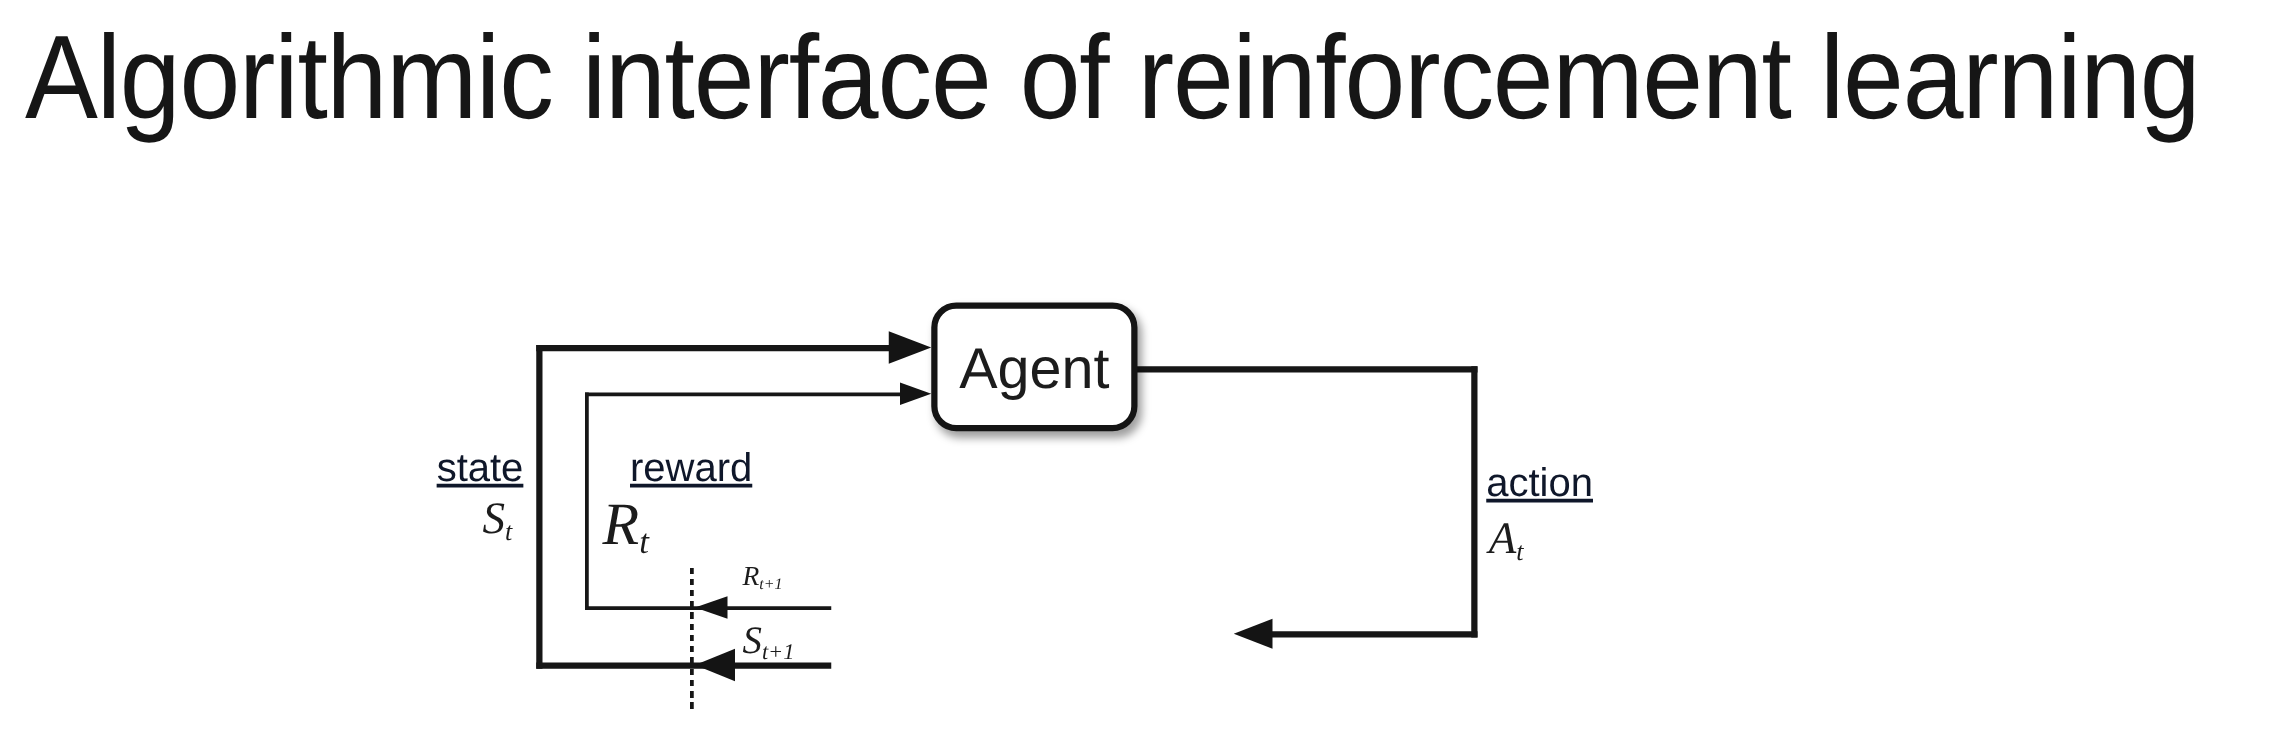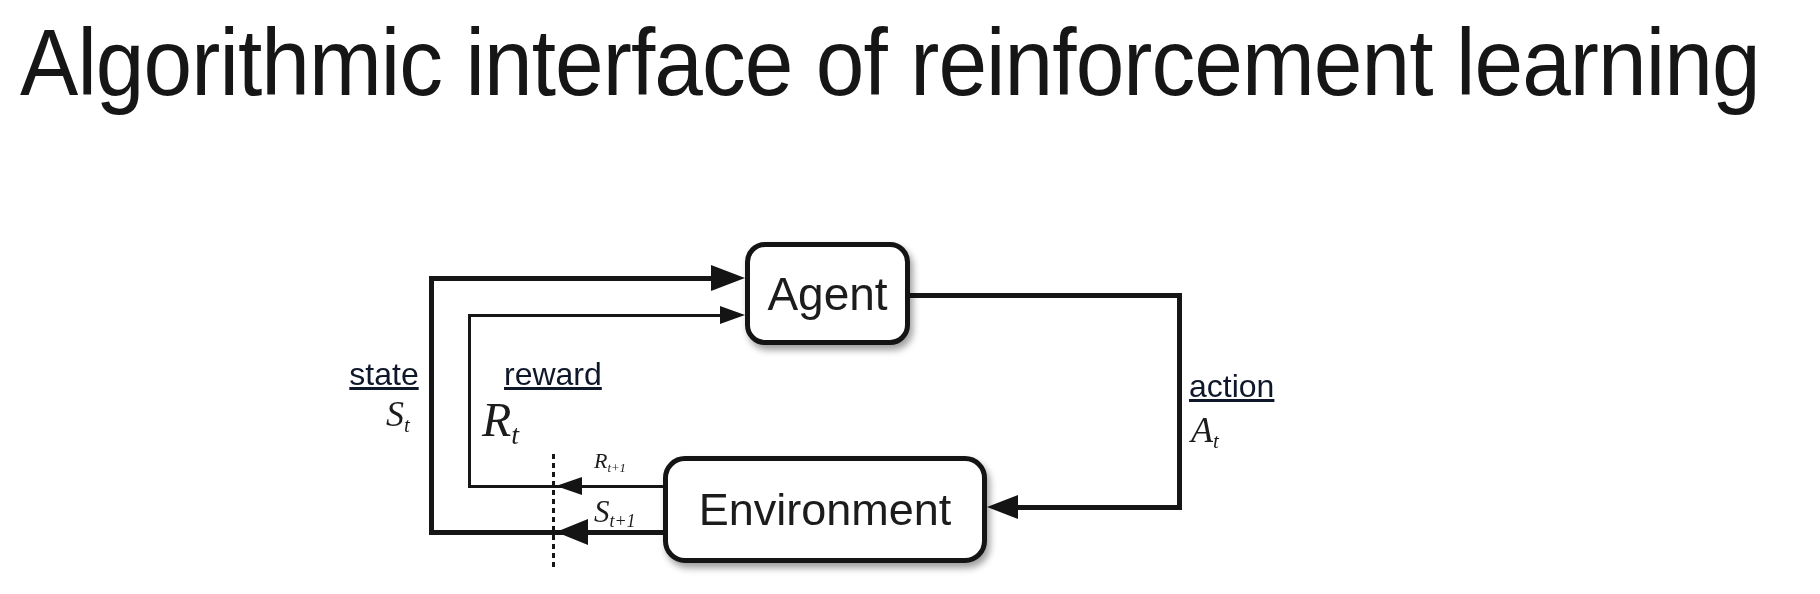--- a/index.html
+++ b/index.html
@@ -183,23 +183,20 @@
     <div class="line action-h-top"></div>
     <div class="line action-v"></div>
     <div class="line action-h-bot"></div>
     <div class="arr action-head-env"></div>
 
     <div class="divider"></div>
 
     <div class="node agent-box">
       <span>Agent</span>
     </div>
-    <div class="node env-box">
-      <span>Environment</span>
-    </div>
 
     <div class="word word-state">state</div>
     <div class="math sym-state">
       <span>S</span><span class="sub">t</span>
     </div>
 
     <div class="word word-reward">reward</div>
     <div class="math sym-reward">
       <span>R</span><span class="sub">t</span>
     </div>

